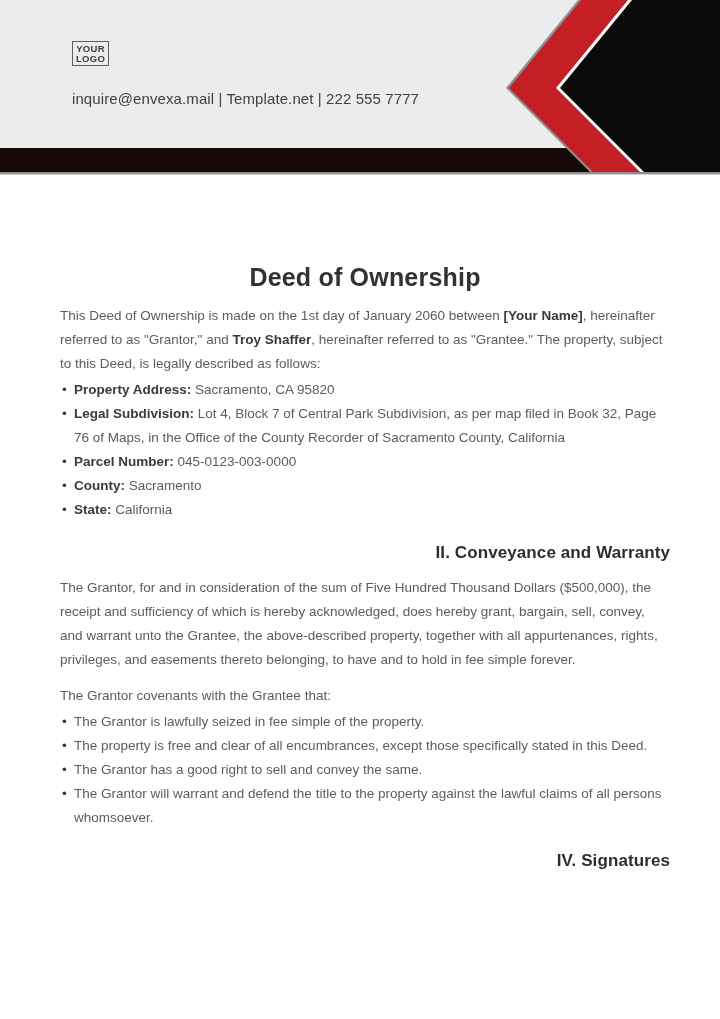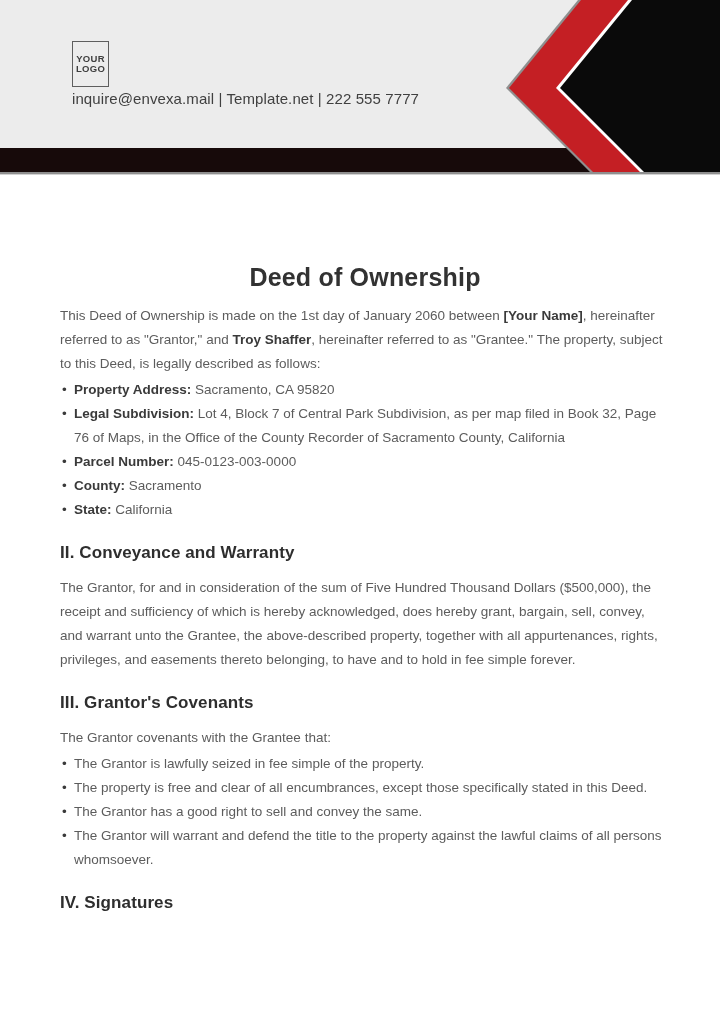--- a/index.html
+++ b/index.html
@@ -24,21 +24,21 @@
   }
   .letterhead svg {
     position: absolute;
     top: 0; left: 0;
     width: 720px; height: 175px;
     display: block;
   }
   .logo-box {
     position: absolute;
     left: 72px; top: 41px;
-    width: 37px; height: 46px;
+    width: 37px; height: 25px;
     border: 1px solid #5e5e5e;
     display: flex;
     flex-direction: column;
     align-items: center;
     justify-content: center;
     line-height: 10px;
     font-size: 9.5px;
     font-weight: bold;
     letter-spacing: 0.3px;
     color: #3e3e3e;
@@ -66,21 +66,21 @@
     letter-spacing: 0.2px;
   }
   h2 {
     font-size: 17px;
     line-height: 22px;
     font-weight: bold;
     color: #2e2e2e;
     letter-spacing: 0.1px;
   }
   .sec1 h2 { margin-top: 26px; }
-  .sec h2  { margin-top: 20px; }
+  .sec h2  { margin-top: 20px; text-align: right; }
   .para, .lead {
     margin-top: 12px;
     font-size: 13.5px;
     line-height: 24px;
     color: #5c5c5c;
   }
   .b { font-weight: bold; color: #3a3a3a; }
   ul.blist {
     list-style: none;
     margin-top: 2px;
@@ -141,21 +141,20 @@
         <li><span class="dot">•</span><span><span class="b">State:</span><span> California</span></span></li>
       </ul>
     </section>
 
     <section class="sec">
       <h2>II. Conveyance and Warranty</h2>
       <p class="para">The Grantor, for and in consideration of the sum of Five Hundred Thousand Dollars ($500,000), the receipt and sufficiency of which is hereby acknowledged, does hereby grant, bargain, sell, convey, and warrant unto the Grantee, the above-described property, together with all appurtenances, rights, privileges, and easements thereto belonging, to have and to hold in fee simple forever.</p>
     </section>
 
     <section class="sec">
-      <h2>III. Grantor's Covenants</h2>
       <p class="lead">The Grantor covenants with the Grantee that:</p>
       <ul class="blist">
         <li><span class="dot">•</span><span>The Grantor is lawfully seized in fee simple of the property.</span></li>
         <li><span class="dot">•</span><span>The property is free and clear of all encumbrances, except those specifically stated in this Deed.</span></li>
         <li><span class="dot">•</span><span>The Grantor has a good right to sell and convey the same.</span></li>
         <li><span class="dot">•</span><span>The Grantor will warrant and defend the title to the property against the lawful claims of all persons whomsoever.</span></li>
       </ul>
     </section>
 
     <section class="sec">

